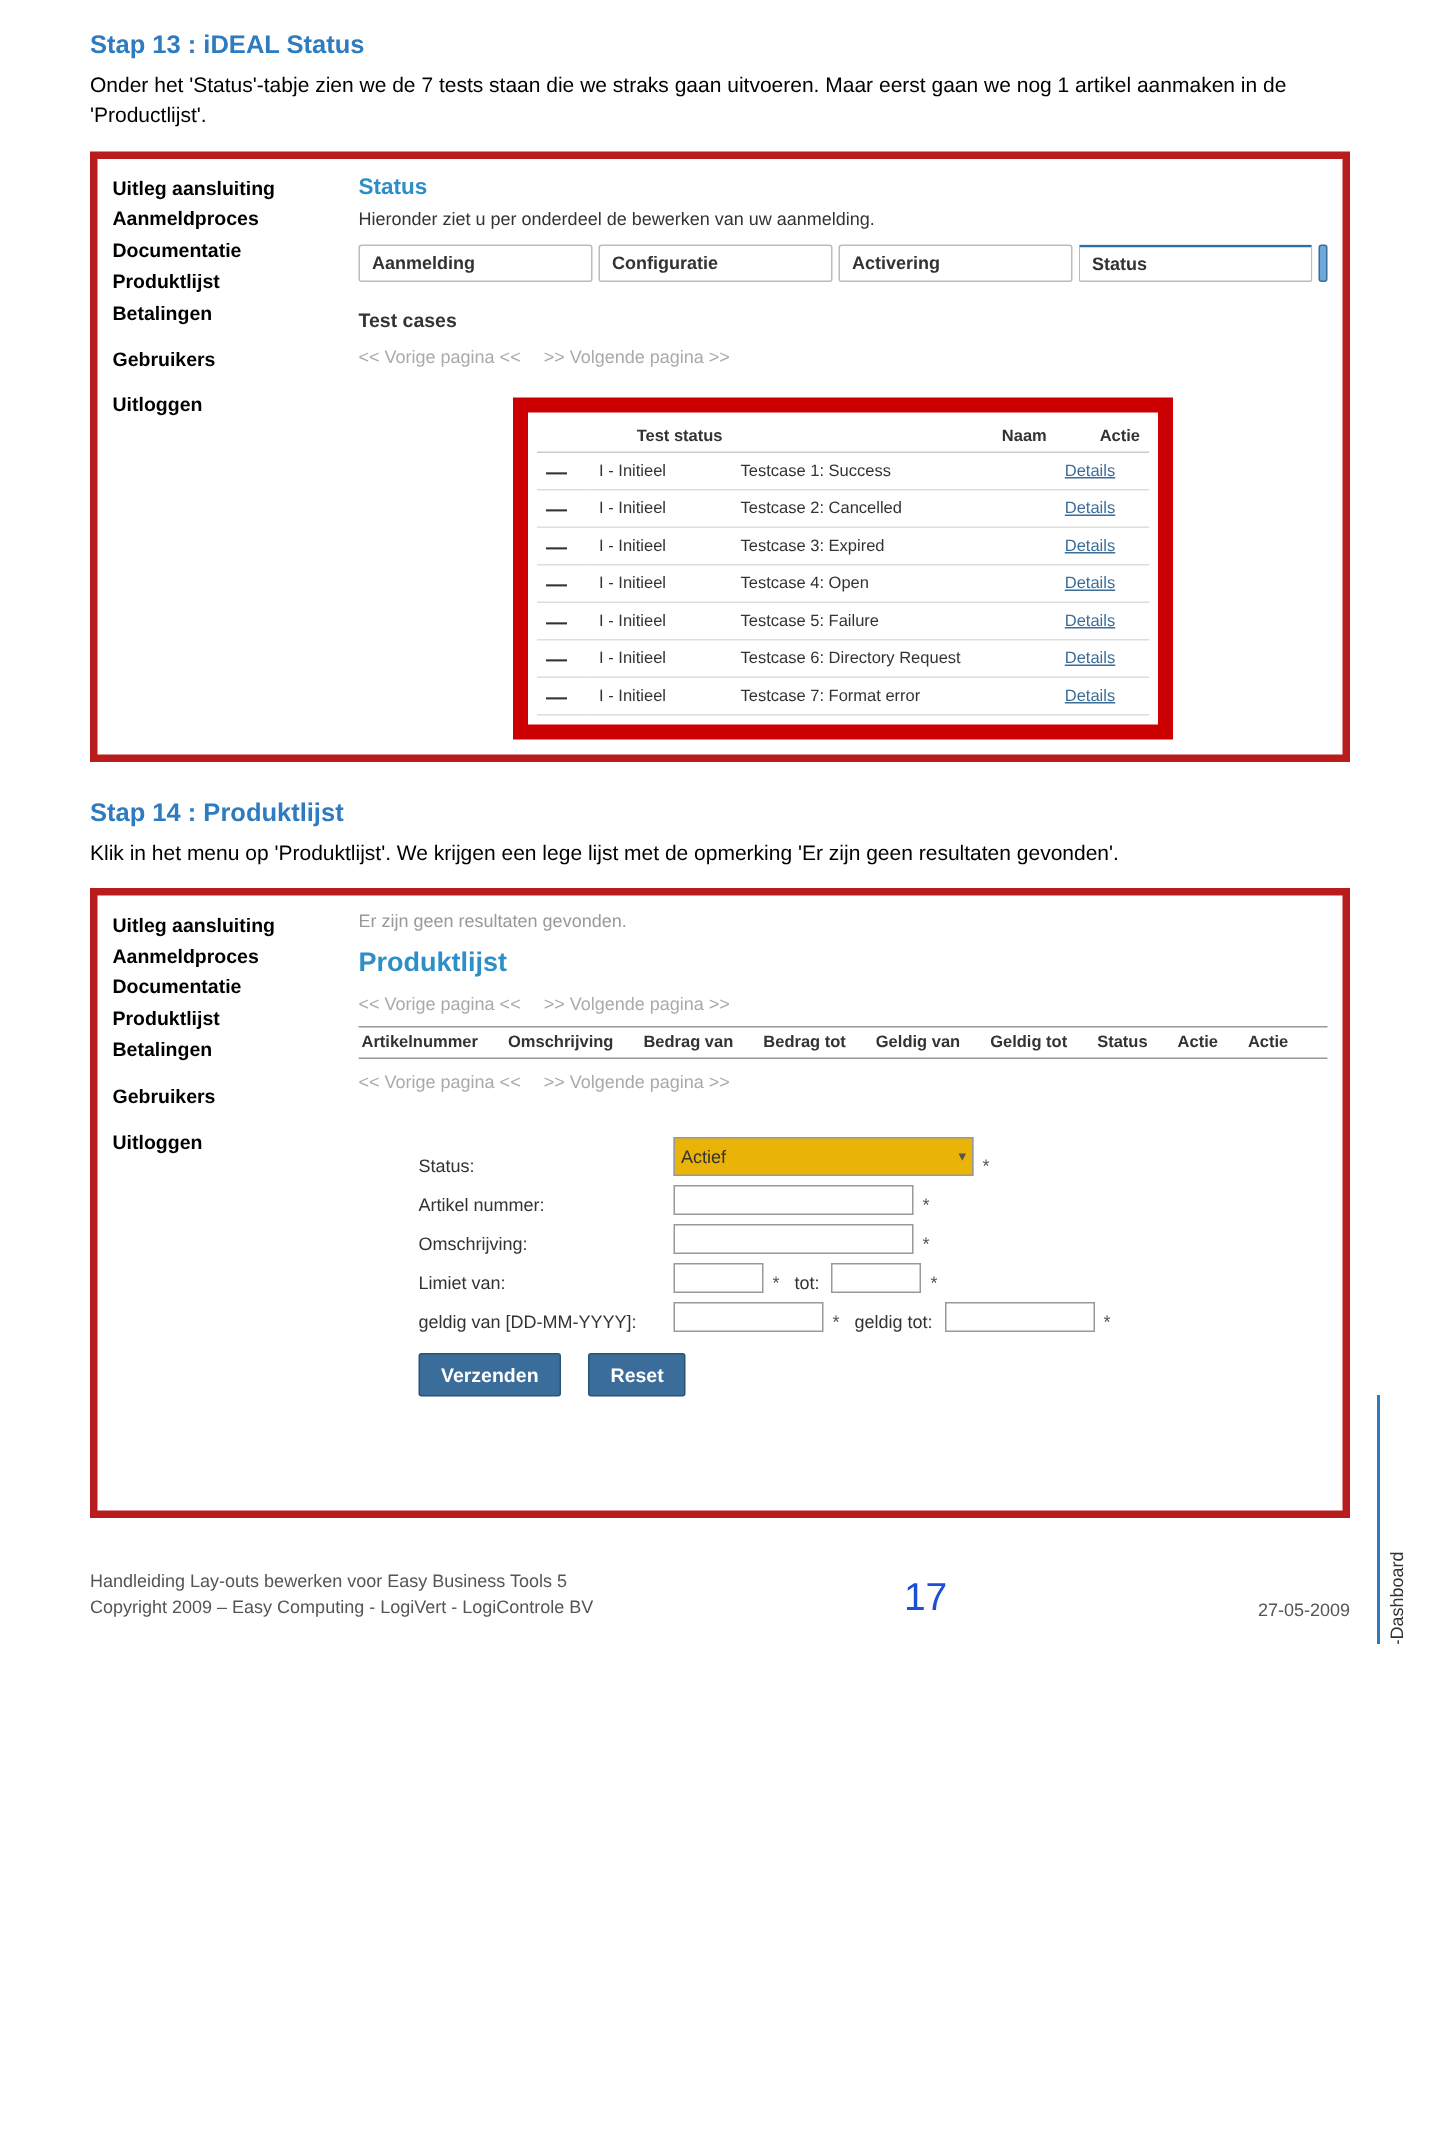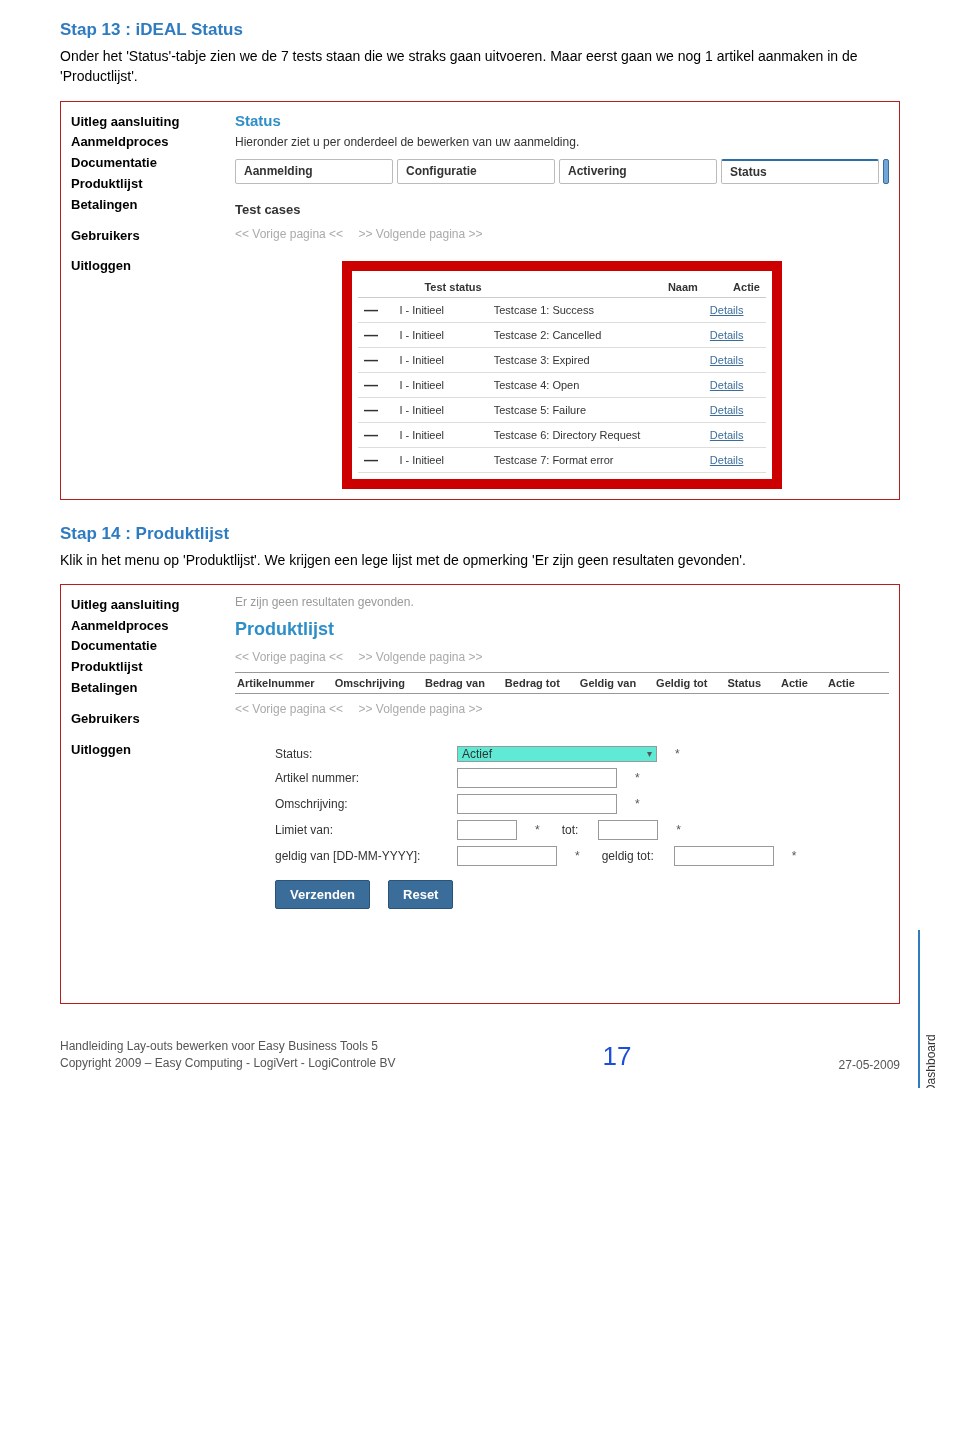--- a/index.html
+++ b/index.html
@@ -18,21 +18,21 @@
     font-size: 17px;
     margin-bottom: 6px;
     font-family: "Trebuchet MS", Arial, sans-serif;
   }
   .body-text {
     font-size: 14px;
     line-height: 1.45;
     margin-bottom: 14px;
   }
   .screenshot-box {
-    border: 1px solid #b91c1c;
+    border: 5px solid #b91c1c;
     padding: 10px;
     margin-bottom: 24px;
     display: flex;
     gap: 14px;
     background: #fff;
   }
   .sidebar-nav {
     width: 150px;
     font-size: 13px;
     line-height: 1.6;
@@ -61,32 +61,32 @@
   .test-table td { padding:4px 6px; border-bottom:1px solid #ddd; }
   .test-table .dash { font-weight:bold; font-size:14px; }
   .test-table .details { color:#3b6d9a; text-decoration:underline; }
   .nores { color:#999; font-size:12px; margin-bottom:10px; }
   .col-head-row {
     border-top:1px solid #999; border-bottom:1px solid #999;
     padding:4px 2px; font-size:11px; font-weight:bold;
     display:flex; gap:20px; flex-wrap:nowrap;
   }
   .col-head-row span { white-space: nowrap; }
-  .form-row { display:flex; align-items:center; margin:6px 0;gap:12px; }
+  .form-row { display:flex; align-items:flex-end; margin:6px 0; }
   .form-row label { width:170px; font-size:12px; color:#333; }
   .form-row .input-box {
     border:1px solid #999; height:20px; background:#fff; width:160px;
     display:inline-block;
   }
   .form-row .input-tiny { width:60px; }
   .form-row .input-date { width:100px; }
   .form-row .req { margin-left:6px; color:#555; font-size:12px; }
   .form-row .sublabel { margin: 0 8px 0 10px; font-size:12px; }
   .form-row .dropdown {
-    border:1px solid #999; height:16px; width:200px; background:#5eead4;
+    border:1px solid #999; height:26px; width:200px; background:#eab308;
     display:flex; align-items:center; justify-content:space-between; padding:0 4px;
     font-size:12px;
   }
   .form-row .dropdown .arrow { font-size:10px; color:#555; }
   .btn-row { margin-top:14px; display:flex; gap:18px; }
   .btn {
     display:inline-block; padding:6px 14px; font-size:13px; font-weight:bold;
     color:#fff; background:#3b6d9a; border:1px solid #2a5376; border-radius:2px;
   }
   .side-label {

